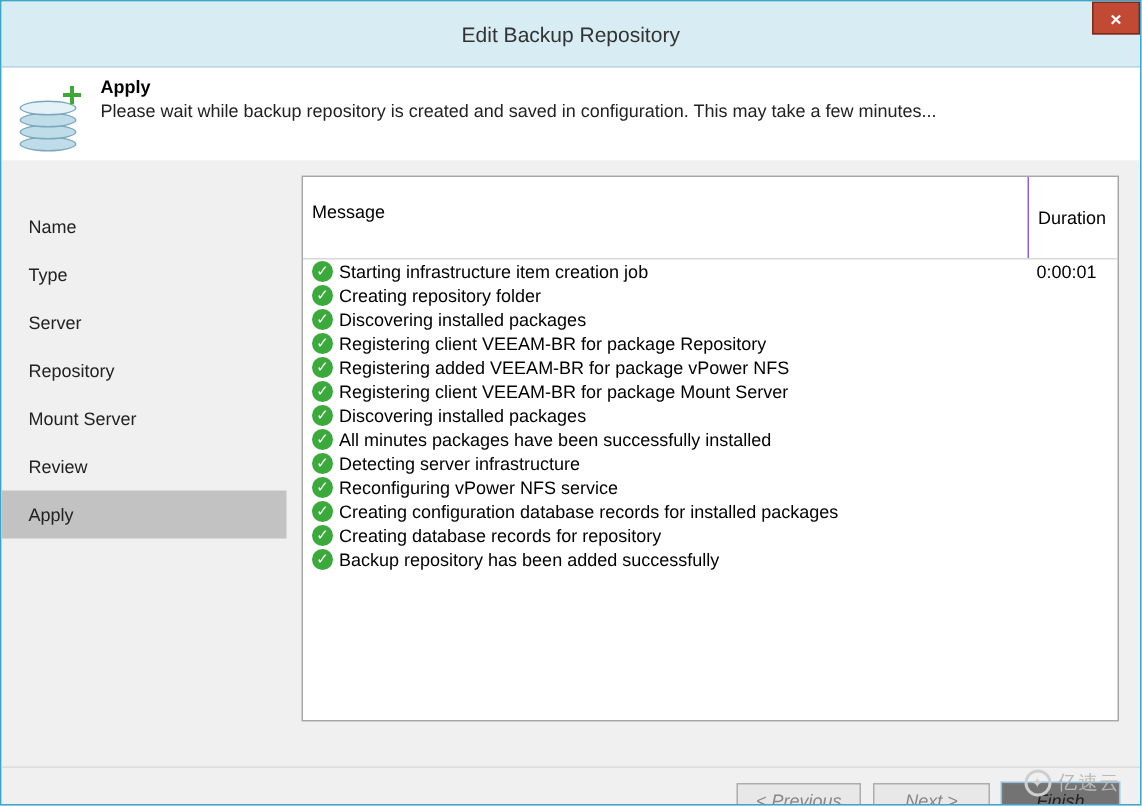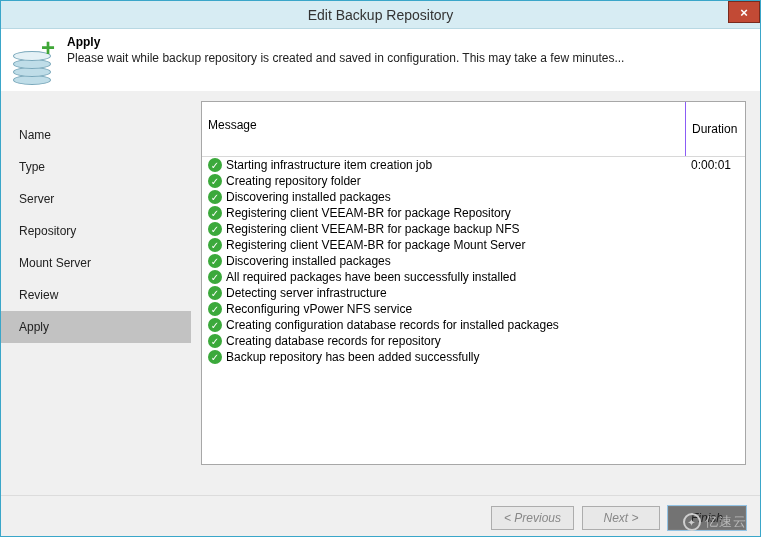--- a/index.html
+++ b/index.html
@@ -6,21 +6,21 @@
   html, body { margin:0; padding:0; }
   body {
     width:761px; height:537px;
     font-family: "Segoe UI", Tahoma, sans-serif;
     font-size:12px;
     background:#f0f0f0;
     overflow:hidden;
     border:1px solid #3aa6c9;
   }
   .titlebar {
-    height:28px;
+    height:44px;
     background:#d7ecf3;
     display:flex;
     align-items:center;
     position:relative;
     border-bottom:1px solid #b8d8e3;
   }
   .titlebar .title {
     flex:1;
     text-align:center;
     font-size:14px;
@@ -255,42 +255,42 @@
           <div class="msg-row">
             <div class="cell-msg">
               <span class="ok-icon">✓</span>
               <span>Registering client VEEAM-BR for package Repository</span>
             </div>
             <div class="cell-dur"></div>
           </div>
           <div class="msg-row">
             <div class="cell-msg">
               <span class="ok-icon">✓</span>
-              <span>Registering client VEEAM-BR for package backup NFS</span>
+              <span>Registering added VEEAM-BR for package vPower NFS</span>
             </div>
             <div class="cell-dur"></div>
           </div>
           <div class="msg-row">
             <div class="cell-msg">
               <span class="ok-icon">✓</span>
               <span>Registering client VEEAM-BR for package Mount Server</span>
             </div>
             <div class="cell-dur"></div>
           </div>
           <div class="msg-row">
             <div class="cell-msg">
               <span class="ok-icon">✓</span>
               <span>Discovering installed packages</span>
             </div>
             <div class="cell-dur"></div>
           </div>
           <div class="msg-row">
             <div class="cell-msg">
               <span class="ok-icon">✓</span>
-              <span>All required packages have been successfully installed</span>
+              <span>All minutes packages have been successfully installed</span>
             </div>
             <div class="cell-dur"></div>
           </div>
           <div class="msg-row">
             <div class="cell-msg">
               <span class="ok-icon">✓</span>
               <span>Detecting server infrastructure</span>
             </div>
             <div class="cell-dur"></div>
           </div>

